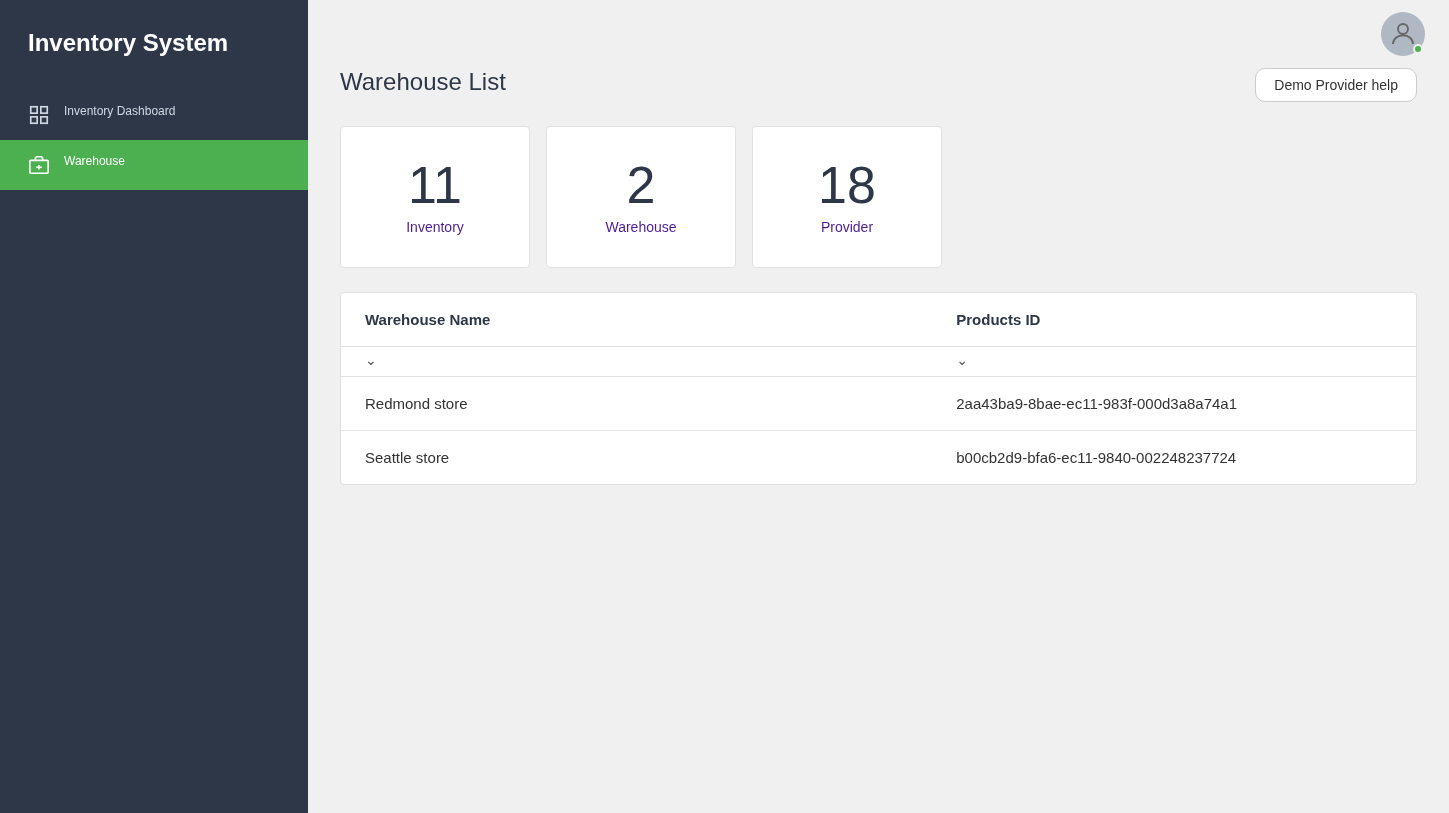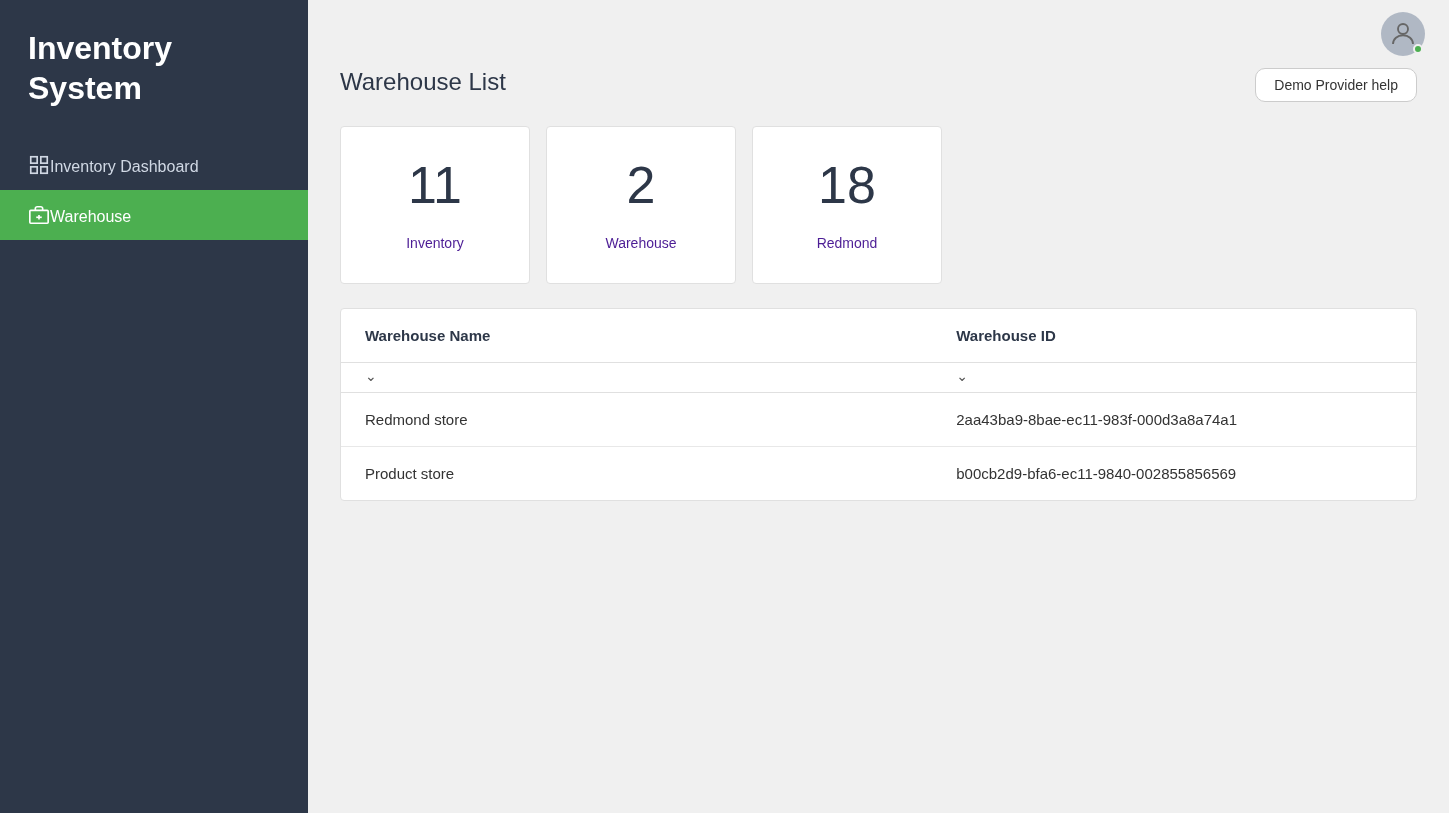--- a/index.html
+++ b/index.html
@@ -16,32 +16,33 @@
     .sidebar {
       width: 308px;
       min-width: 308px;
       background: #2d3748;
       color: #fff;
       display: flex;
       flex-direction: column;
       height: 100%;
     }
     .sidebar-title {
-      font-size: 32px;
+      font-size: 24px;
       font-weight: 700;
       padding: 28px 28px 32px 28px;
       color: #ffffff;
       line-height: 1.25;
     }
     .nav-item {
       display: flex;
-      align-items: flex-end;
+      align-items: flex-start;
+      gap: 14px;
       padding: 14px 28px;
       cursor: pointer;
-      font-size: 16px;
+      font-size: 12px;
       font-weight: 500;
       color: #d0d8e4;
       transition: background 0.15s;
     }
     .nav-item.active {
       background: #4caf50;
       color: #fff;
     }
     .nav-icon {
       width: 22px;
@@ -133,21 +134,21 @@
     }
     .stat-card {
       background: #fff;
       border: 1px solid #e0e0e0;
       border-radius: 4px;
       padding: 32px 40px;
       min-width: 190px;
       display: flex;
       flex-direction: column;
       align-items: center;
-      gap: 24px;
+      gap: 8px;
     }
     .stat-number {
       font-size: 52px;
       font-weight: 300;
       color: #2d3748;
       line-height: 1;
     }
     .stat-label {
       font-size: 14px;
       color: #4c1d95;
@@ -252,46 +253,46 @@
         <div class="stat-card">
           <div class="stat-number">11</div>
       <div class="stat-label">Inventory</div>
         </div>
         <div class="stat-card">
           <div class="stat-number">2</div>
       <div class="stat-label">Warehouse</div>
         </div>
         <div class="stat-card">
           <div class="stat-number">18</div>
-      <div class="stat-label">Redmond</div>
+      <div class="stat-label">Provider</div>
         </div>
       </div>
 
     <div class="table-container">
       <table class="table">
         <thead>
           <tr>
             <th class="col-name">Warehouse Name</th>
-            <th class="col-id">Warehouse ID</th>
+            <th class="col-id">Products ID</th>
           </tr>
           <tr class="sort-row">
             <td class="col-name">
               <span class="sort-chevron">⌄</span>
             </td>
             <td class="col-id">
               <span class="sort-chevron">⌄</span>
             </td>
           </tr>
         </thead>
         <tbody id="table-body">
         <tr>
               <td class="col-name">Redmond store</td>
       <td class="col-id">2aa43ba9-8bae-ec11-983f-000d3a8a74a1</td>
             </tr>
             <tr>
-              <td class="col-name">Product store</td>
-      <td class="col-id">b00cb2d9-bfa6-ec11-9840-002855856569</td>
+              <td class="col-name">Seattle store</td>
+      <td class="col-id">b00cb2d9-bfa6-ec11-9840-002248237724</td>
             </tr>
           </tbody>
       </table>
     </div>
   </div>
 </main>
 
 </body></html>

